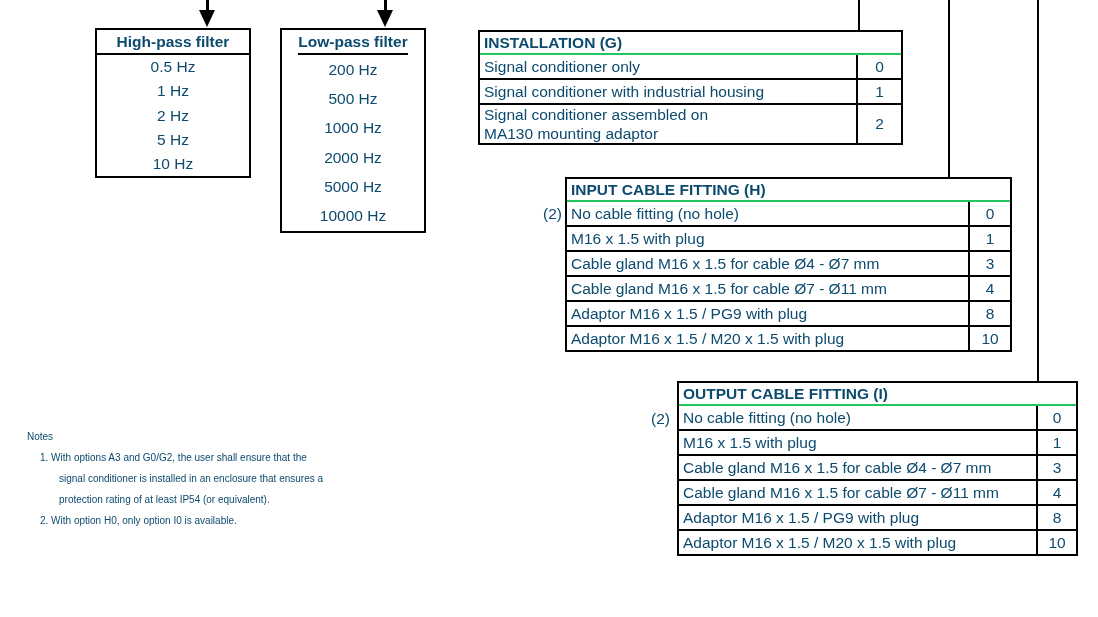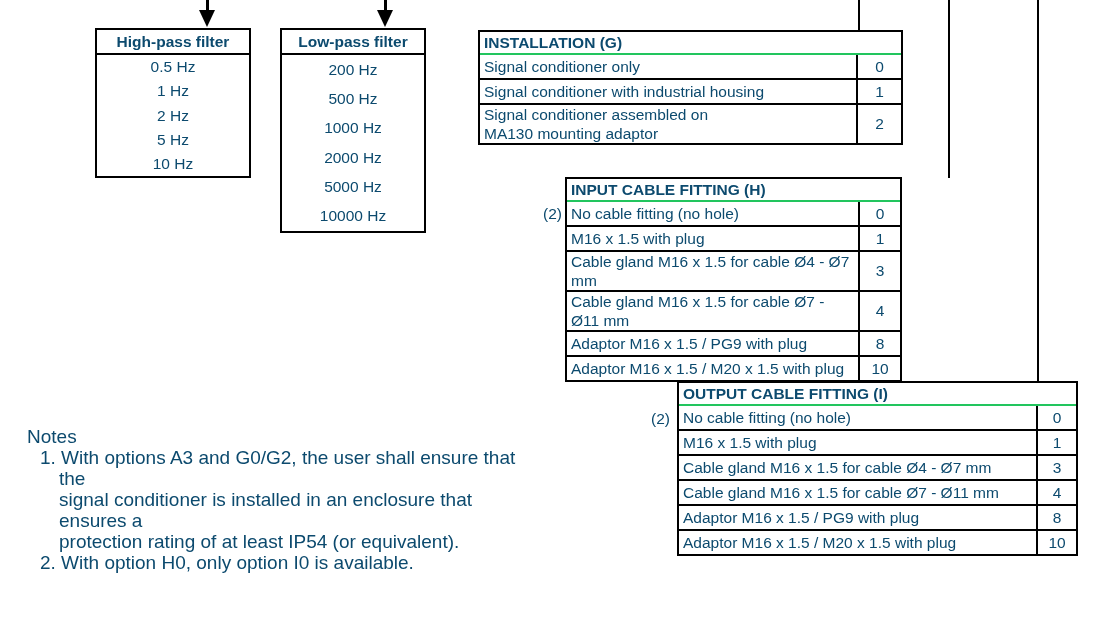--- a/index.html
+++ b/index.html
@@ -49,21 +49,21 @@
   
   .filter-table {
     position: absolute;
     box-sizing: border-box;
     border: 2px solid #000000;
     background: #ffffff;
     display: flex;
     flex-direction: column;
   }
   #hp-table { left: 95px;  top: 28px; width: 156px; height: 150px; }
-  #lp-table { left: 280px; top: 28px; width: 146px; height: 205px; }
+  #lp-table { left: 280px; top: 28px; width: 146px; height: 205px; align-items: center; }
   .filter-header {
     height: 23px;
     flex: 0 0 23px;
     border-bottom: 2px solid #000000;
     font-weight: bold;
     font-size: 15.5px;
     display: flex;
     align-items: center;
     justify-content: center;
   }
@@ -81,21 +81,21 @@
   }
 
   
   .opt-table {
     position: absolute;
     box-sizing: border-box;
     border: 2px solid #000000;
     background: #ffffff;
   }
   #inst-table   { left: 478px; top: 30px;  width: 425px; }
-  #input-table  { left: 565px; top: 177px; width: 337px; }
+  #input-table  { left: 565px; top: 177px; width: 447px; }
   #output-table { left: 677px; top: 381px; width: 401px; }
   .opt-header {
     height: 21px;
     border-bottom: 2px solid #22c55e;
     font-weight: bold;
     font-size: 15.5px;
     padding: 0 4px;
     display: flex;
     align-items: center;
     white-space: nowrap;
@@ -137,21 +137,21 @@
   }
   #note-ref-input  { left: 534px; top: 205px; }
   #note-ref-output { left: 642px; top: 410px; }
 
   
   #notes {
     position: absolute;
     left: 27px;
     top: 426px;
     width: 492px;
-    font-size: 19px;
+    font-size: 10px;
     line-height: 21px;
   }
   .notes-heading {
     line-height: 21px;
   }
   .note-item {
     white-space: pre-line;
     padding-left: 19px;
     text-indent: -19px;
     margin-left: 13px;

